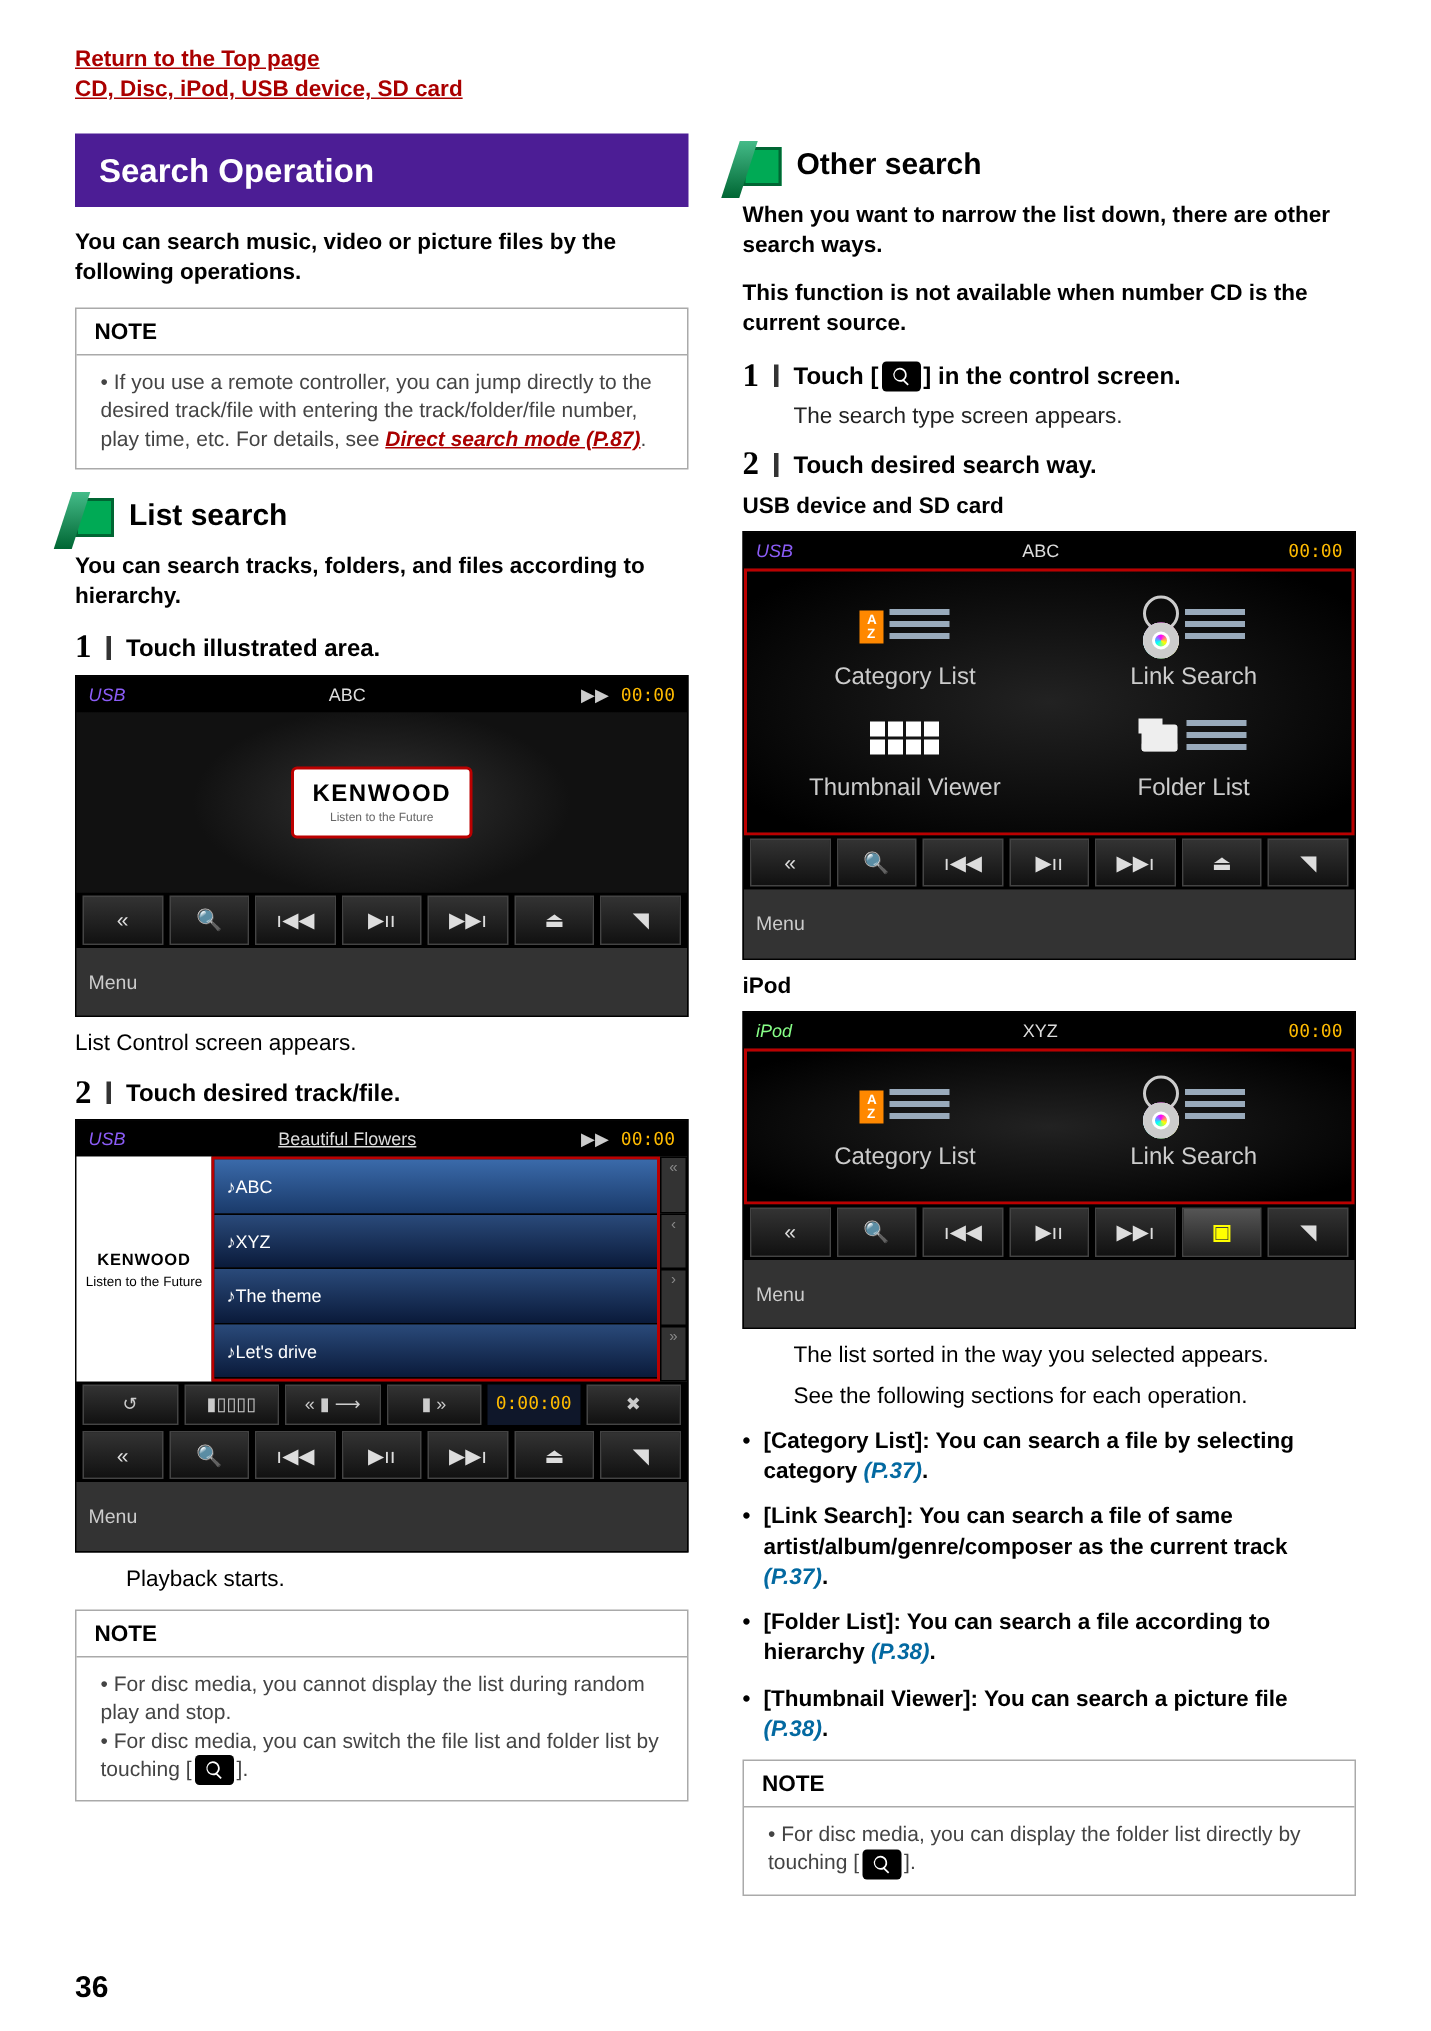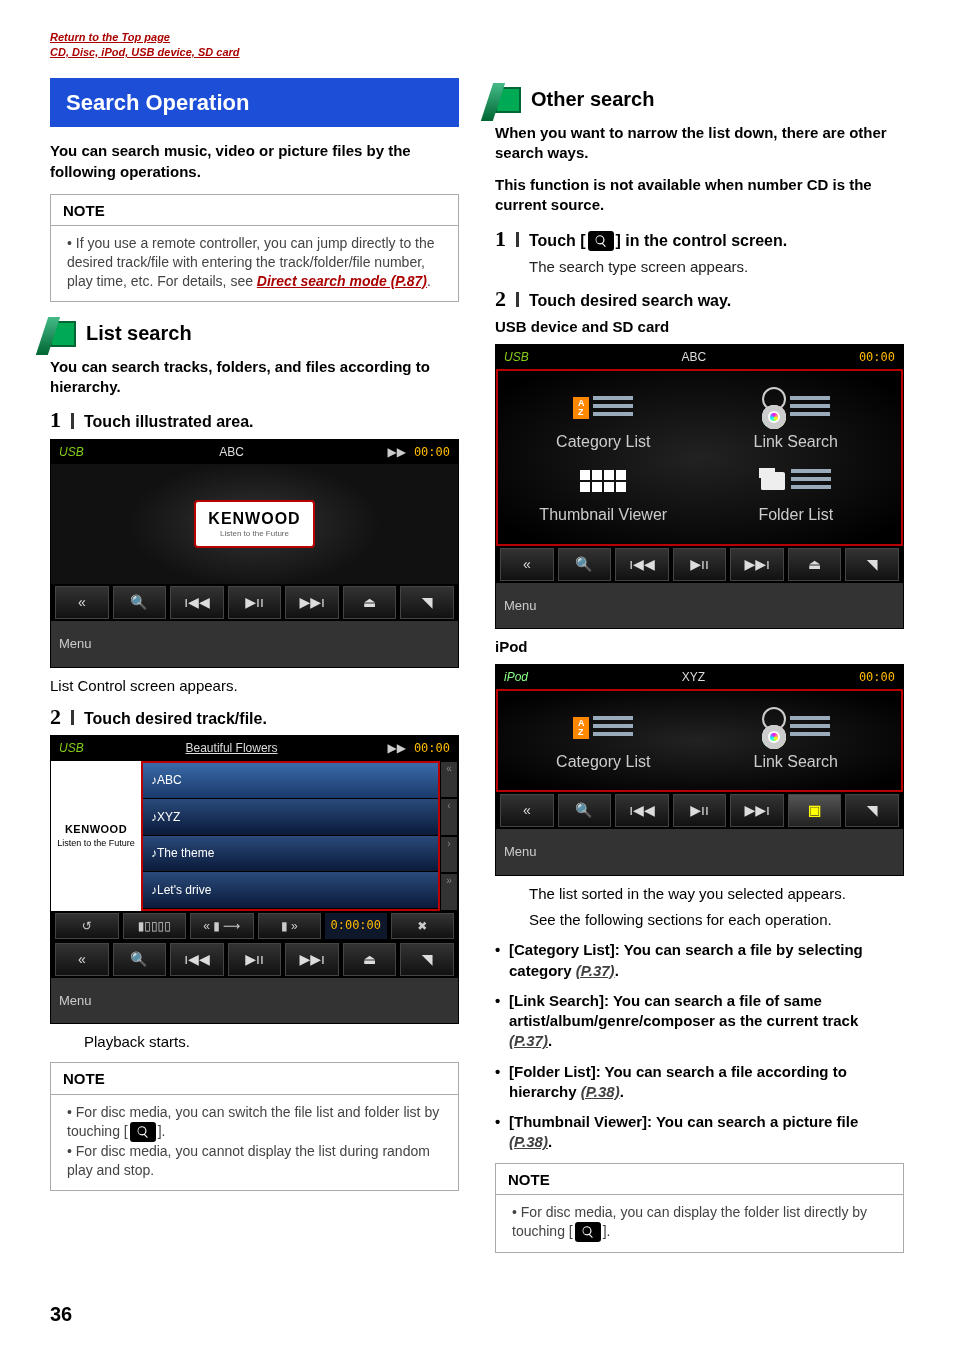--- a/index.html
+++ b/index.html
@@ -5,26 +5,26 @@
   * { box-sizing: border-box; margin: 0; padding: 0; }
   body {
     font-family: "Helvetica Neue", Arial, sans-serif;
     background: #fff;
     width: 954px;
     padding: 30px 50px 30px 50px;
     color: #000;
     font-size: 15px;
     line-height: 1.35;
   }
-  .top-links { font-size: 11px; font-weight: bold; font-style: italic; }
+  .top-links { font-size: 15px; font-weight: bold; }
   .top-links a { color: #a00; text-decoration: underline; cursor: pointer; }
   .columns { display: flex; gap: 36px; margin-top: 18px; }
   .col { flex: 1 1 0; min-width: 0; }
   .section-title-bar {
-    background: #1d4ed8;
+    background: #4c1d95;
     color: #fff;
     font-weight: bold;
     font-size: 22px;
     padding: 10px 16px;
     margin-bottom: 14px;
   }
   .intro-bold { font-weight: bold; margin-bottom: 12px; }
   .note-box {
     border: 1px solid #aaa;
     padding: 8px 12px 10px 12px;
@@ -62,21 +62,21 @@
   .step-sub-bold { margin-left: 0; font-size: 15px; font-weight: bold; margin-top:4px; margin-bottom:4px;}
   .screenshot {
     width: 100%;
     background: #111;
     border: 1px solid #000;
     margin: 6px 0 8px 0;
     color:#fff;
     font-size:12px;
   }
   .ss-top { display:flex; align-items:center; padding:4px 8px; background:#000; }
-  .ss-top .src { color:#84cc16; font-style:italic; flex:0 0 auto; }
+  .ss-top .src { color:#8b5cf6; font-style:italic; flex:0 0 auto; }
   .ss-top .title { flex:1; text-align:center; color:#ddd; }
   .ss-top .time { color:#fb0; font-family: monospace; }
   .ss-body {
     display:flex; align-items:center; justify-content:center; height:120px;
     background: radial-gradient(ellipse 180px 90px at 50% 50%, #333 0%, #111 70%);
     position:relative;
   }
   .kenwood-box {
     background:#fff; color:#000; padding:6px 12px; border:2px solid #b00; border-radius:4px;
     text-align:center;
@@ -125,21 +125,21 @@
   .clock-icon::before{content:"";display:block;width:20px;height:20px;border:2px solid #ccc;border-radius:50%;}
   .folder-icon::before{content:"";display:block;width:24px;height:18px;background:#eee;border-radius:2px;
     box-shadow: 0 -4px 0 -0px #eee inset, -6px -8px 0 -4px #eee;}
   .thumb-icon{ display:grid; grid-template-columns:repeat(4,10px); grid-template-rows:repeat(2,10px); gap:2px;}
   .thumb-icon span{background:#fff;}
   .caption { font-weight: bold; margin: 4px 0 6px 0; }
   .after-list { margin-left: 34px; margin-top: 6px; }
   .bullets { list-style: none; margin-top:10px; }
   .bullets li { margin-bottom: 10px; font-weight: bold; padding-left: 14px; position:relative; font-size:15px;}
   .bullets li::before { content:"•"; position:absolute; left:0; }
-  .bullets a { color:#404040; font-style: italic; text-decoration: underline; }
+  .bullets a { color:#0369a1; font-style: italic; }
   .inline-icon {
     display:inline-flex; width:26px; height:20px; background:#000; color:#fff;
     align-items:center; justify-content:center; border-radius:3px; vertical-align:middle;
     margin: 0 2px;
   }
   .inline-icon svg { width:14px; height:14px; fill:#fff;}
   .page-num { font-weight: bold; font-size: 20px; margin-top: 30px; }
   .eject::before{content:"⏏"; font-size:14px;}
 </style>
 </head>
@@ -252,28 +252,28 @@
         <div class="cell">◥</div>
       </div>
       <div class="ss-menu">Menu</div>
     </div>
 
     <p class="after-list">Playback starts.</p>
 
     <div class="note-box">
       <div class="note-title">NOTE</div>
       <ul>
+        <li>For disc media, you cannot display the list during random play and stop.</li>
         <li>
           <span>For disc media, you can switch the file list and folder list by touching [</span><span class="inline-icon">
               <svg viewBox="0 0 24 24">
                 <path d="M10 2a8 8 0 015.3 13.9l5 5-1.4 1.4-5-5A8 8 0 1110 2zm0 2a6 6 0 100 12 6 6 0 000-12z"></path>
               </svg>
             </span><span>].</span>
         </li>
-        <li>For disc media, you cannot display the list during random play and stop.</li>
       </ul>
     </div>
   </div>
 
   <div class="col">
     <div class="sub-heading">
       <span class="marker"></span>
       <h3>Other search</h3>
     </div>
     <p class="intro-bold">When you want to narrow the list down, there are other search ways.</p>

